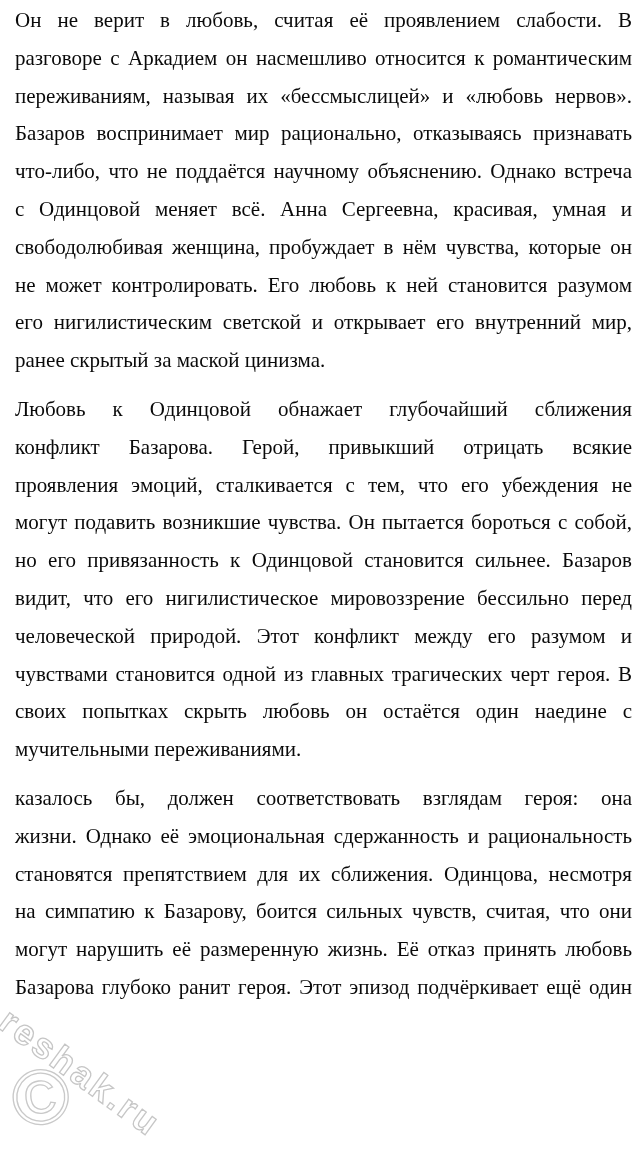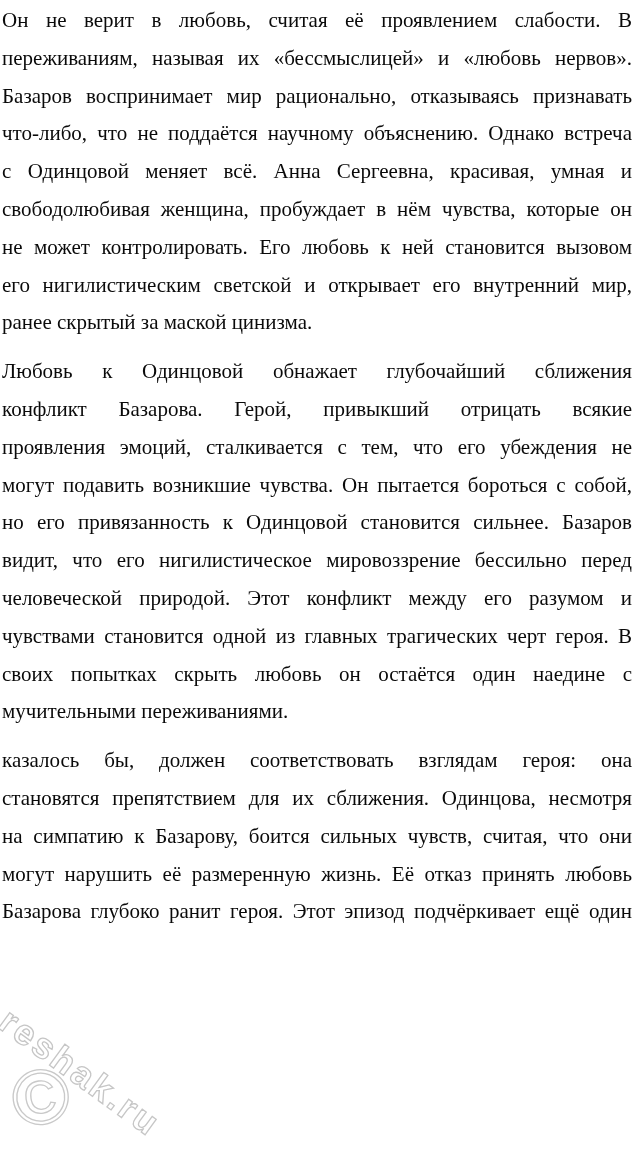--- a/index.html
+++ b/index.html
@@ -14,21 +14,21 @@
     position: relative;
     font-family: "Liberation Serif", serif;
   }
   .doc {
     position: relative;
     z-index: 1;
     padding: 2px 3px 0 2px;
     color: #000000;
   }
   .para {
-    margin: 0 0 11px 0;
+    margin: 0 0 11px 13px;
   }
   .line {
     font-size: 21px;
     line-height: 37.8px;
     text-align: justify;
     text-align-last: justify;
     color: #0a0a0a;
   }
   .line.last {
     text-align-last: left;
@@ -69,44 +69,46 @@
 
 <div class="watermark-layer">
   <span class="watermark-copyright">©</span>
   <span class="watermark-text">reshak.ru</span>
 </div>
 
 <div class="doc">
 
   <div class="para">
     <div class="line">Он не верит в любовь, считая её проявлением слабости. В</div>
+    <div class="line">разговоре с Аркадием он насмешливо относится к романтическим</div>
     <div class="line">переживаниям, называя их «бессмыслицей» и «любовь нервов».</div>
     <div class="line">Базаров воспринимает мир рационально, отказываясь признавать</div>
     <div class="line">что-либо, что не поддаётся научному объяснению. Однако встреча</div>
     <div class="line">с Одинцовой меняет всё. Анна Сергеевна, красивая, умная и</div>
     <div class="line">свободолюбивая женщина, пробуждает в нём чувства, которые он</div>
-    <div class="line">не может контролировать. Его любовь к ней становится вызовом</div>
+    <div class="line">не может контролировать. Его любовь к ней становится разумом</div>
     <div class="line">его нигилистическим светской и открывает его внутренний мир,</div>
     <div class="line last">ранее скрытый за маской цинизма.</div>
   </div>
 
   <div class="para">
     <div class="line">Любовь к Одинцовой обнажает глубочайший сближения</div>
     <div class="line">конфликт Базарова. Герой, привыкший отрицать всякие</div>
     <div class="line">проявления эмоций, сталкивается с тем, что его убеждения не</div>
     <div class="line">могут подавить возникшие чувства. Он пытается бороться с собой,</div>
     <div class="line">но его привязанность к Одинцовой становится сильнее. Базаров</div>
     <div class="line">видит, что его нигилистическое мировоззрение бессильно перед</div>
     <div class="line">человеческой природой. Этот конфликт между его разумом и</div>
     <div class="line">чувствами становится одной из главных трагических черт героя. В</div>
     <div class="line">своих попытках скрыть любовь он остаётся один наедине с</div>
     <div class="line last">мучительными переживаниями.</div>
   </div>
 
   <div class="para">
     <div class="line">казалось бы, должен соответствовать взглядам героя: она</div>
+    <div class="line">жизни. Однако её эмоциональная сдержанность и рациональность</div>
     <div class="line">становятся препятствием для их сближения. Одинцова, несмотря</div>
     <div class="line">на симпатию к Базарову, боится сильных чувств, считая, что они</div>
     <div class="line">могут нарушить её размеренную жизнь. Её отказ принять любовь</div>
     <div class="line">Базарова глубоко ранит героя. Этот эпизод подчёркивает ещё один</div>
   </div>
 
 </div>
 
 </body></html>

